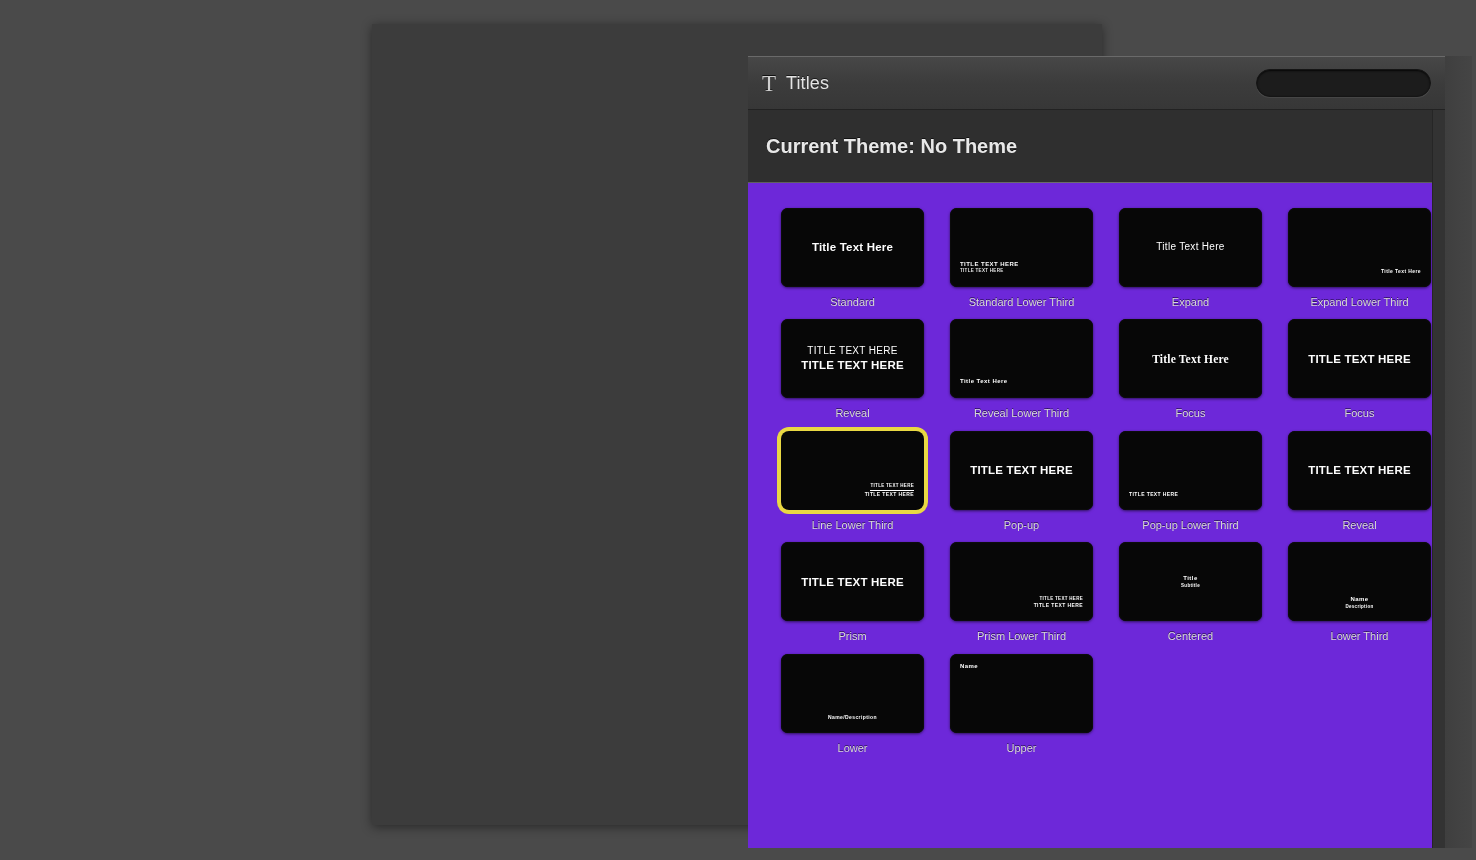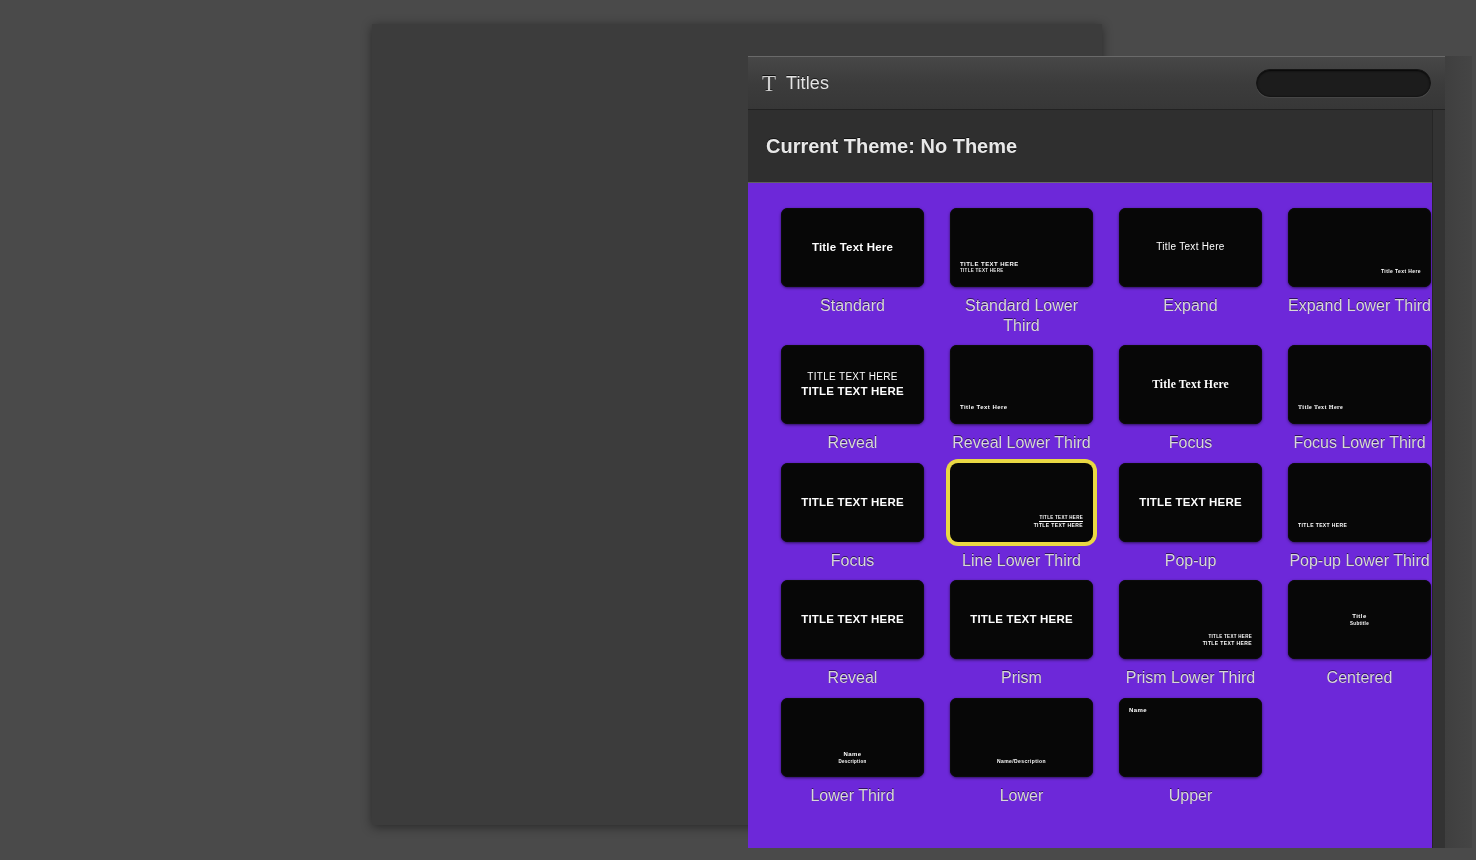--- a/index.html
+++ b/index.html
@@ -187,21 +187,21 @@
   .sz-tiny { font-size: 4.5px;  font-weight: bold; letter-spacing: .3px; }
 
   .ff-serif { font-family: "Liberation Serif", serif; }
   .ff-sans  { font-family: "Liberation Sans", sans-serif; }
   .up { text-transform: uppercase; }
   .underlined { border-bottom: 1px solid #fff; padding-bottom: 1px; }
   .dim { opacity: .9; }
 
   .effect-label {
     margin-top: 9px;
-    font-size: 16px;
+    font-size: 11px;
     color: #d8d8d8;
     text-align: center;
     line-height: 1.22;
     max-width: 150px;
     text-shadow: 0 -1px 0 rgba(0,0,0,0.55);
   }
 
   
   #panel-gutter {
     position: absolute;
@@ -303,28 +303,20 @@
           <div class="effect-cell">
             <div class="thumb">
               <div class="thumb-inner pos-center">
                 <div class="t-line sz-lg ff-serif">Title Text Here</div>
               </div>
             </div>
             <div class="effect-label">Focus</div>
           </div>
           <div class="effect-cell">
             <div class="thumb">
-              <div class="thumb-inner pos-lower-left">
-                <div class="t-line sz-sm ff-serif">Title Text Here</div>
-              </div>
-            </div>
-            <div class="effect-label">Focus Lower Third</div>
-          </div>
-          <div class="effect-cell">
-            <div class="thumb">
               <div class="thumb-inner pos-center">
                 <div class="t-line sz-lg ff-sans up">TITLE TEXT HERE</div>
               </div>
             </div>
             <div class="effect-label">Focus</div>
           </div>
           <div class="effect-cell selected">
             <div class="thumb">
               <div class="thumb-inner pos-lower-right">
                 <div class="t-line sz-tiny ff-sans up underlined">TITLE TEXT HERE</div>

